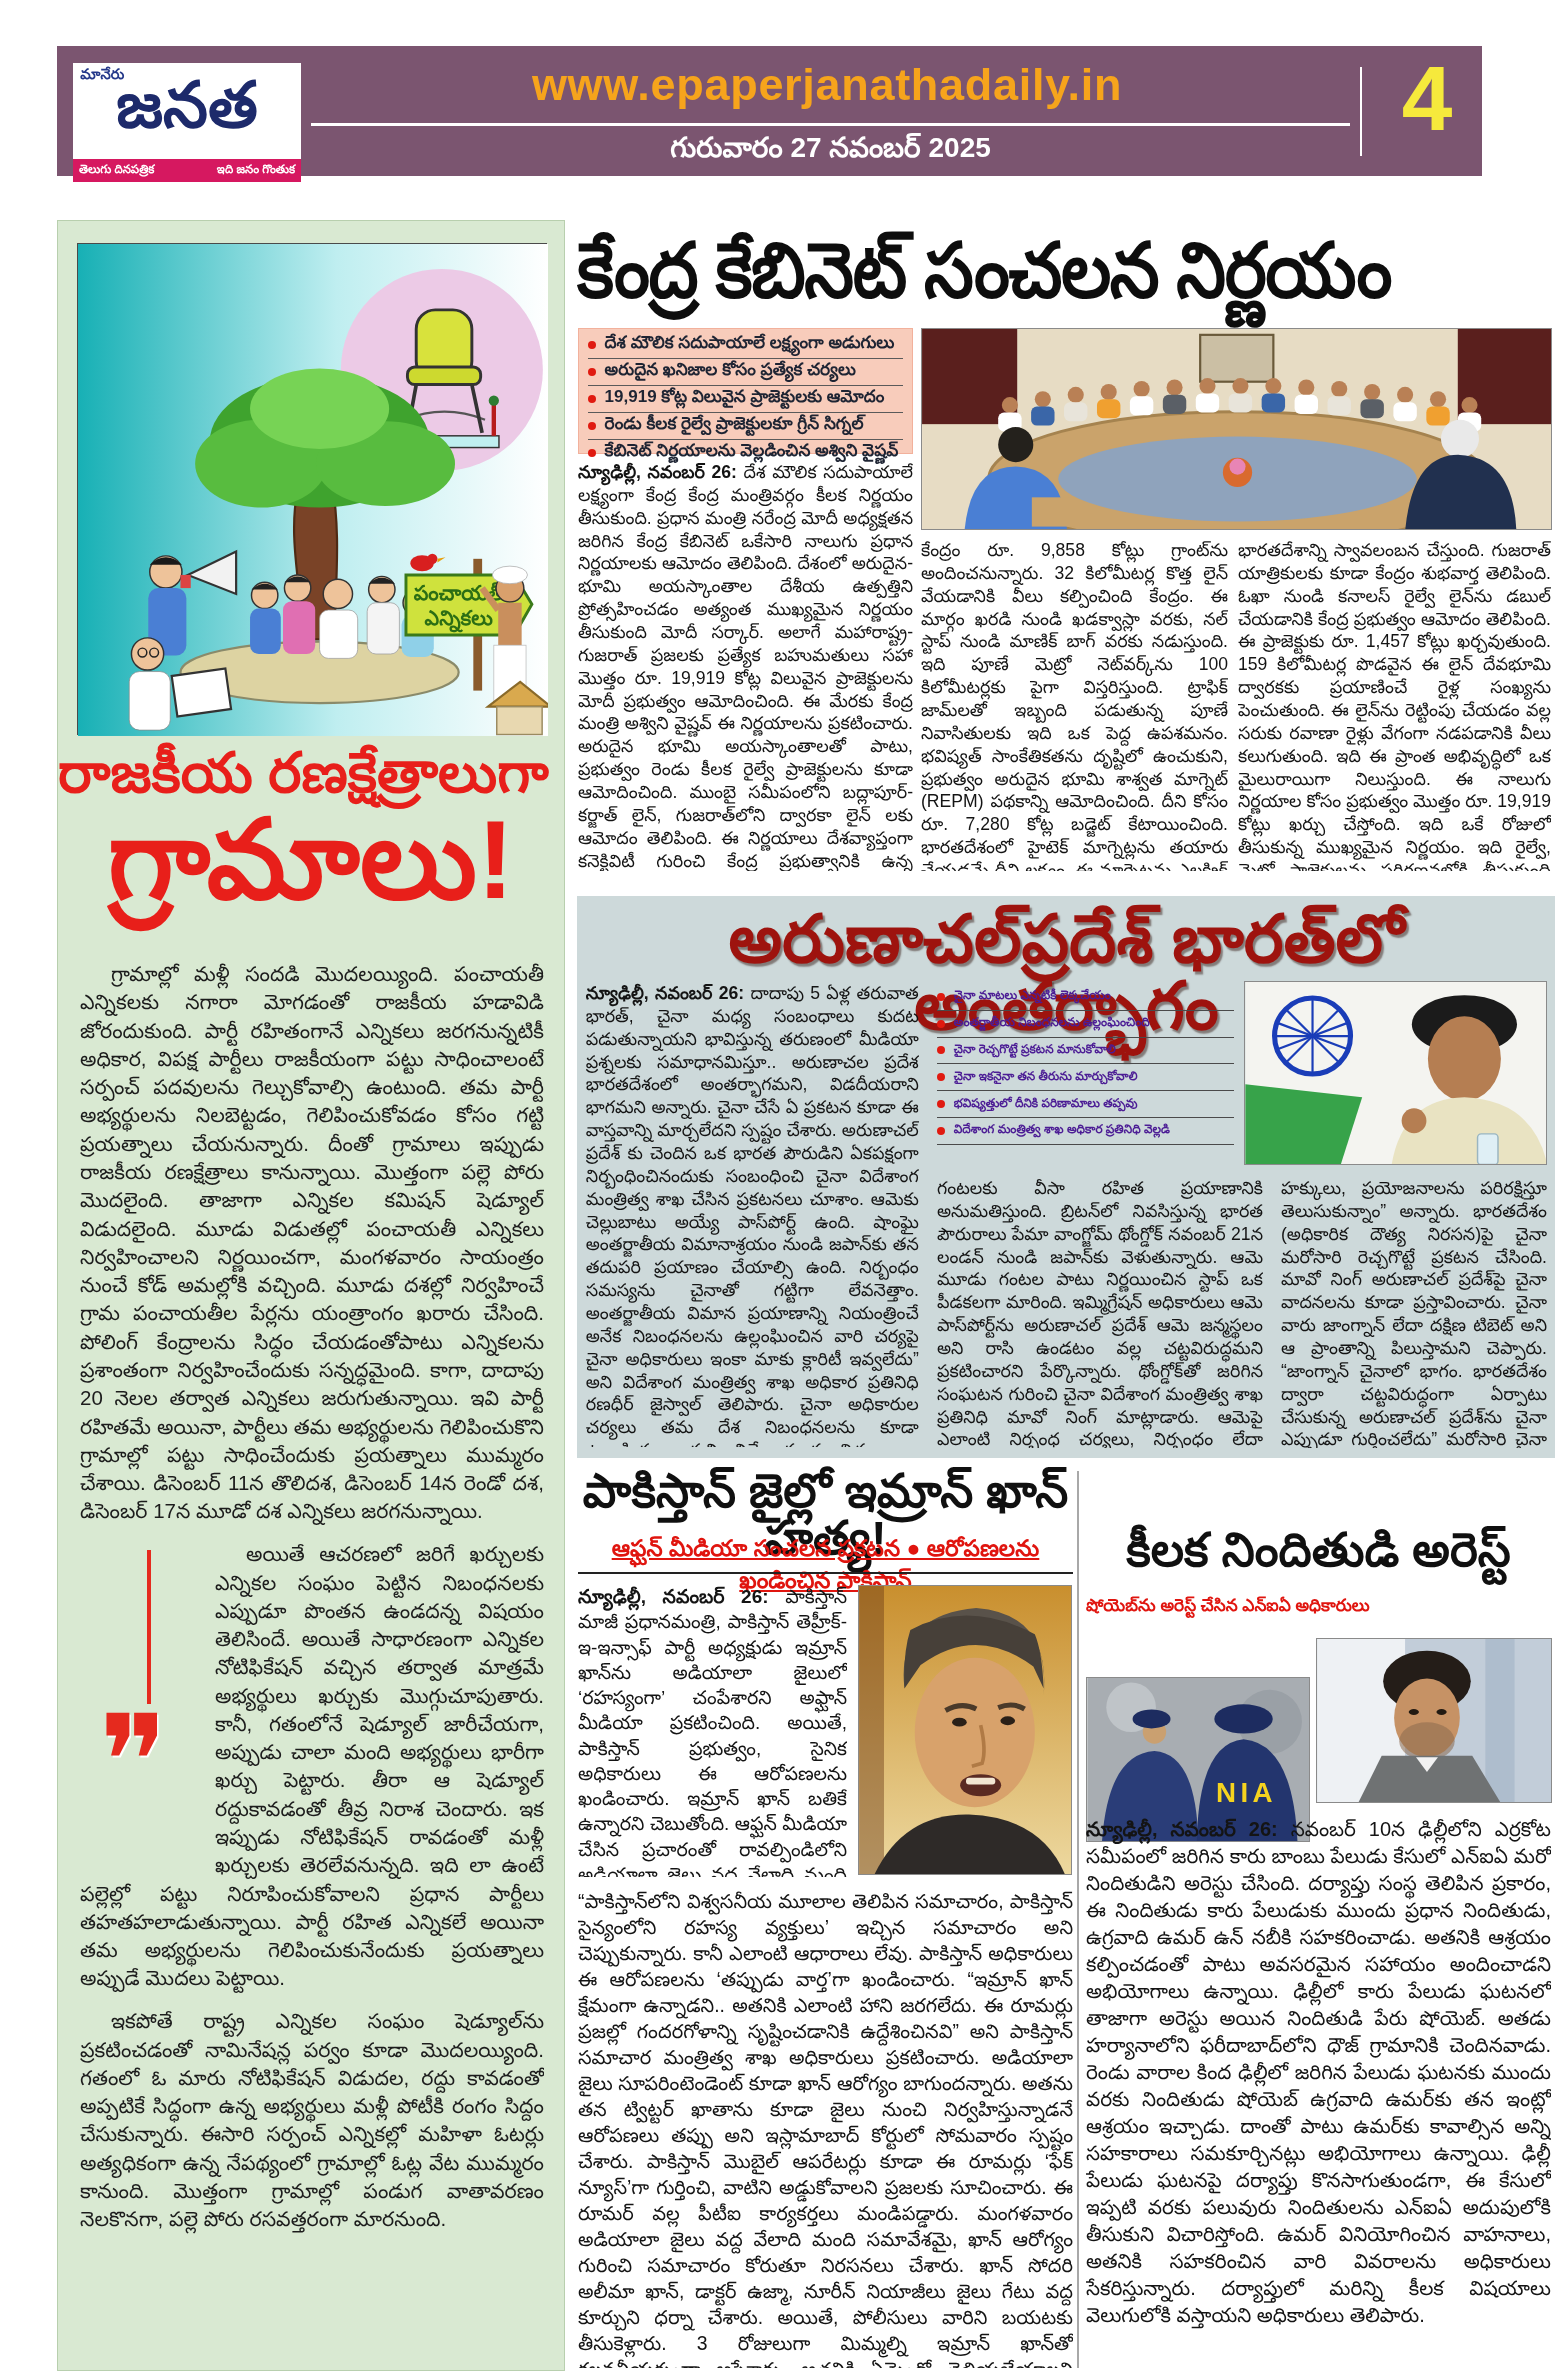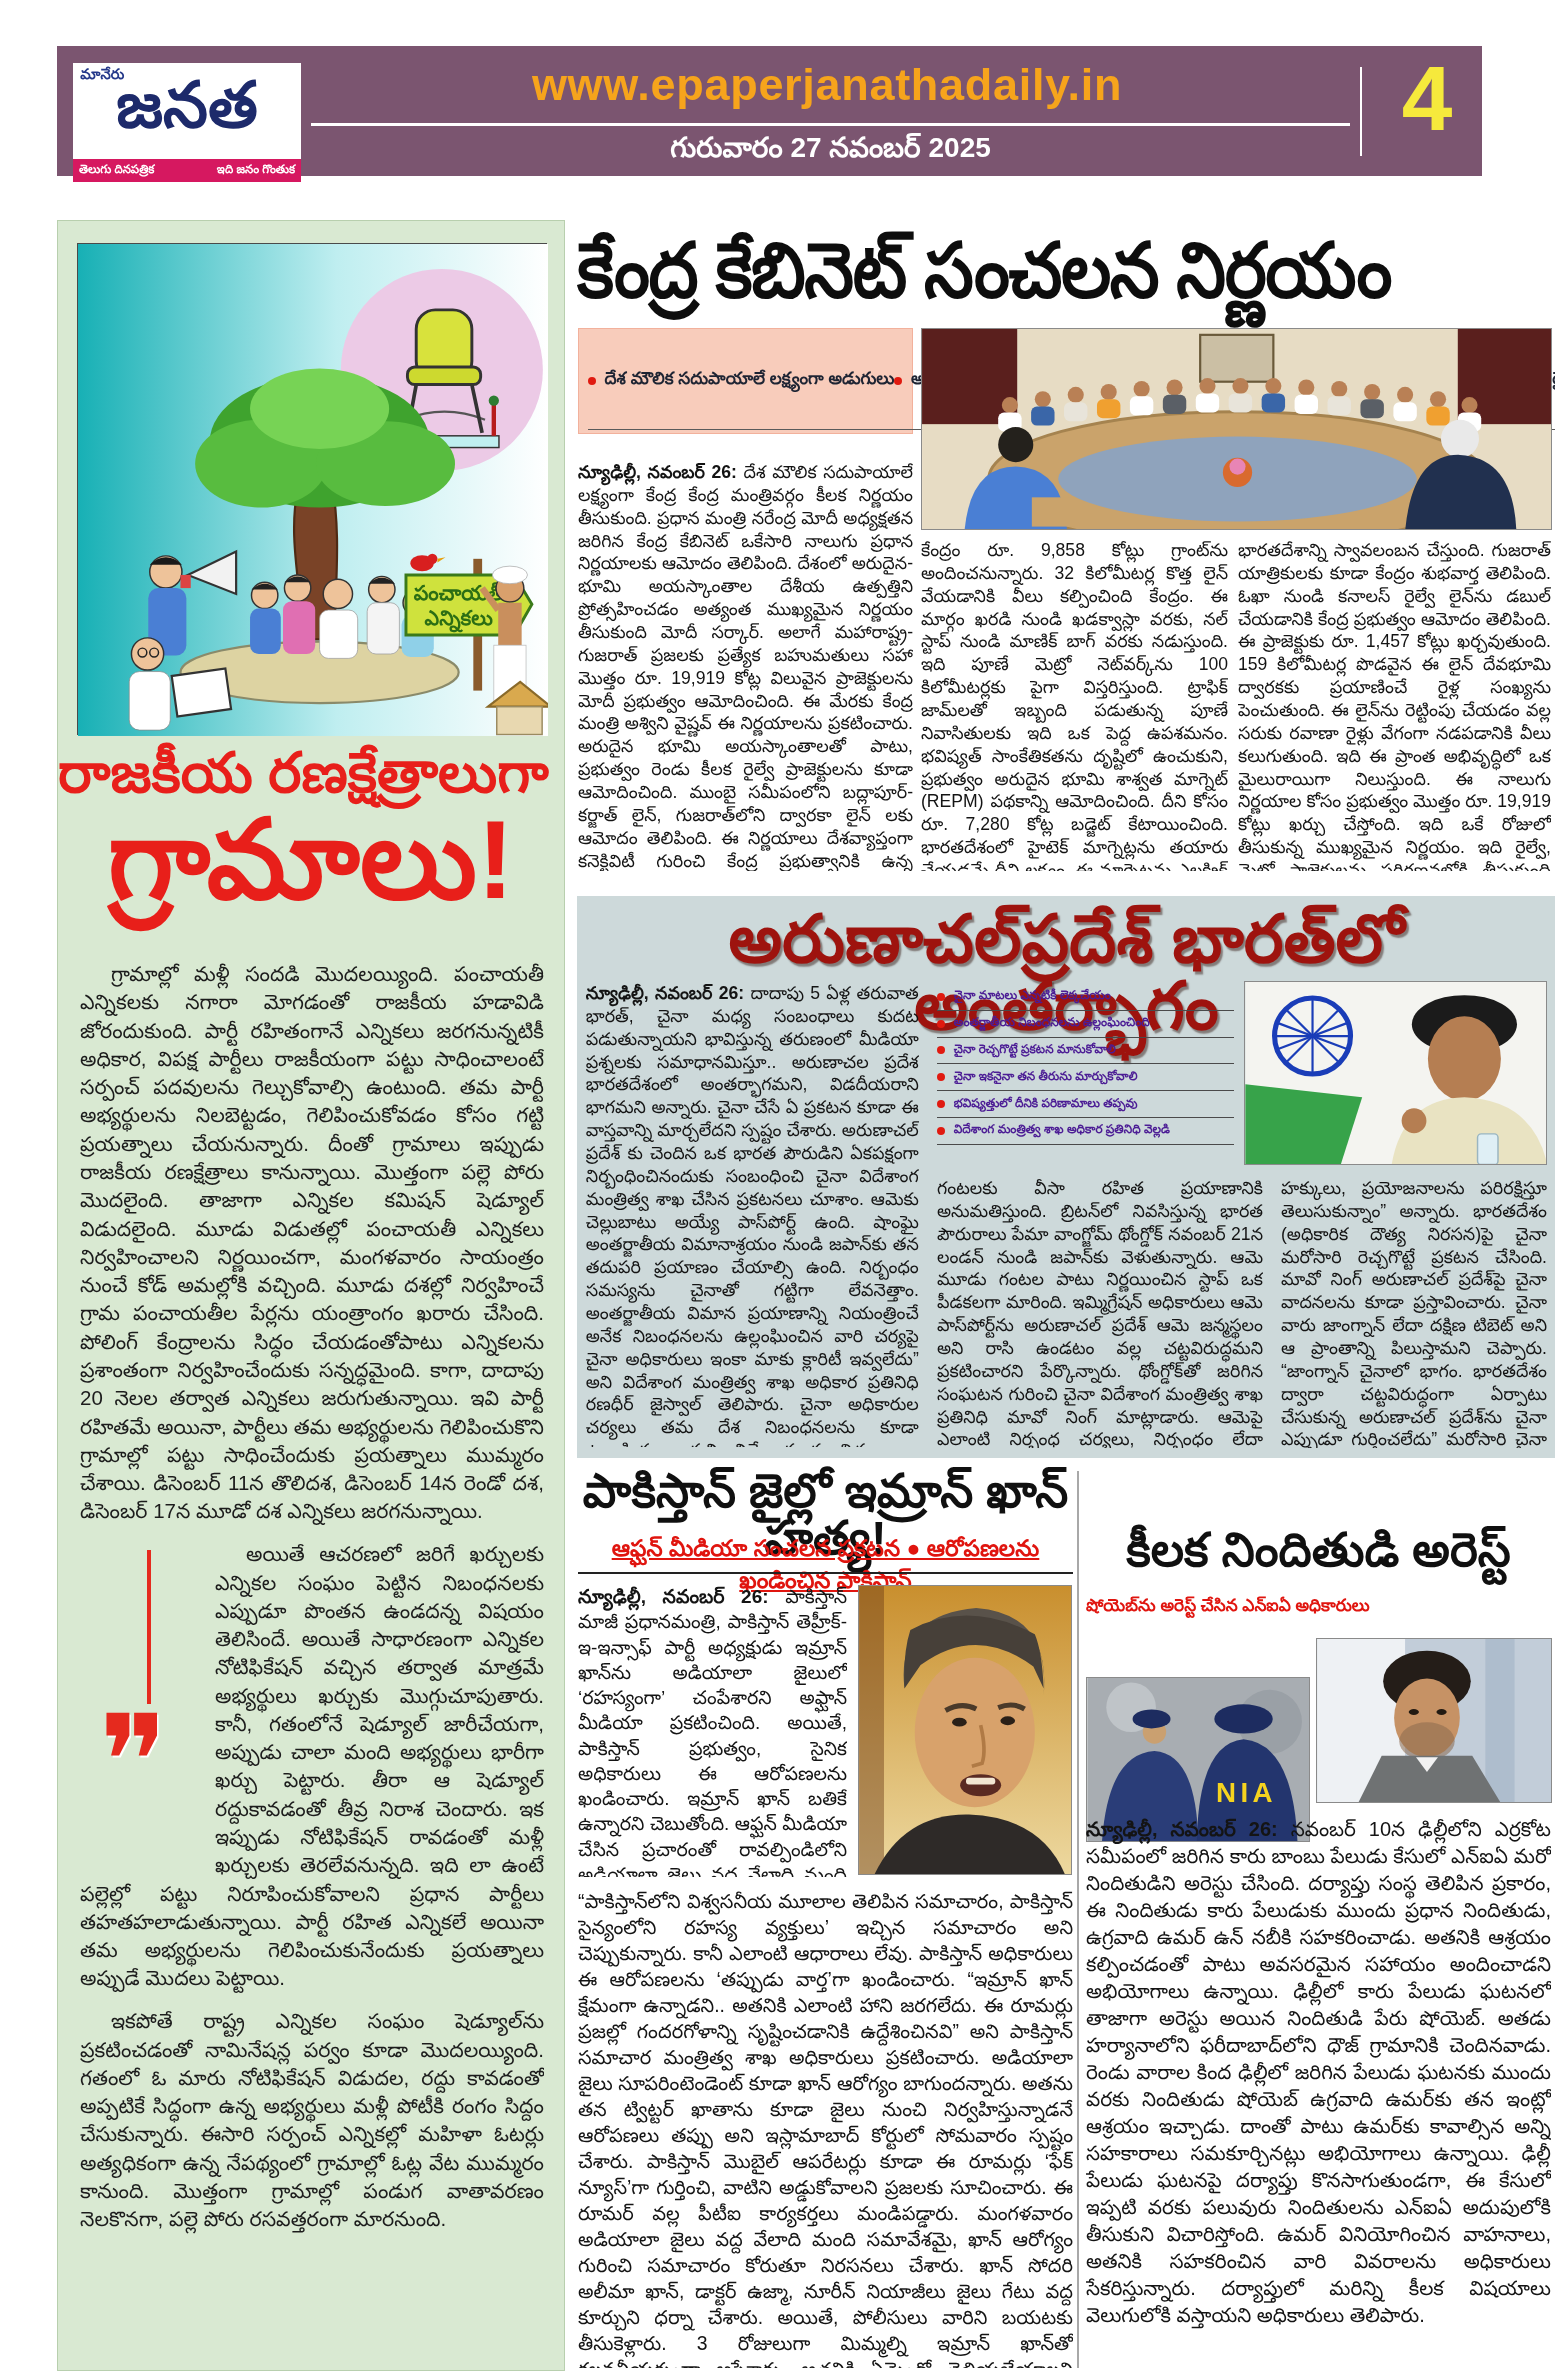--- a/index.html
+++ b/index.html
@@ -37,22 +37,22 @@
              font-size:20.5px;line-height:1.38;text-align:justify;color:#1c1c1c;overflow:hidden;}
   .feat-body p{margin:0 0 14.6px 0;text-indent:31px;}
   .orn{float:left;width:135px;height:322px;}
   .orn-line{width:3.7px;height:154px;background:#e52a1e;margin:10.2px 0 0 67px;}
   .orn-q{font-size:128px;color:#e52a1e;line-height:.9;margin-left:19px;
          text-shadow:1.5px 1.5px 0 #ffffff;}
 
   
   .cab-h{left:577px;top:227px;width:979px;font-size:71px;font-weight:900;color:#0d0d0d;
          letter-spacing:-1.5px;line-height:1.15;transform:scaleY(1.08);transform-origin:top left;white-space:nowrap;}
-  .cab-bullets{left:578px;top:328px;width:335px;height:106px;background:#f8ccbb;
-               border:1.5px solid #f2b19c;padding:2.9px 8.8px;display:flex;flex-direction:row;justify-content:space-around;}
+  .cab-bullets{left:578px;top:328px;width:335px;height:126px;background:#f8ccbb;
+               border:1.5px solid #f2b19c;padding:2.9px 8.8px;display:flex;flex-direction:column;justify-content:space-around;}
   .brow{display:flex;align-items:center;gap:8.8px;border-bottom:0.7px solid #5a5a5a;padding:1.5px 0;}
   .brow:last-child{border-bottom:none;}
   .bdot{width:8px;height:8px;border-radius:50%;background:#e01a10;flex:0 0 8px;}
   .btxt{font-size:17px;font-weight:700;color:#1e2433;white-space:nowrap;}
   .photo{overflow:hidden;border:0.7px solid #8a8a8a;}
   .col{font-size:17.6px;line-height:1.3;text-align:justify;color:#141414;overflow:hidden;}
   .dl{font-weight:700;margin-top:33px;}
   .cab-c1{left:578px;top:461px;width:335px;height:410px;}
   .cab-c2{left:921px;top:539px;width:307px;height:332px;}
   .cab-c3{left:1238px;top:539px;width:313px;height:332px;}

